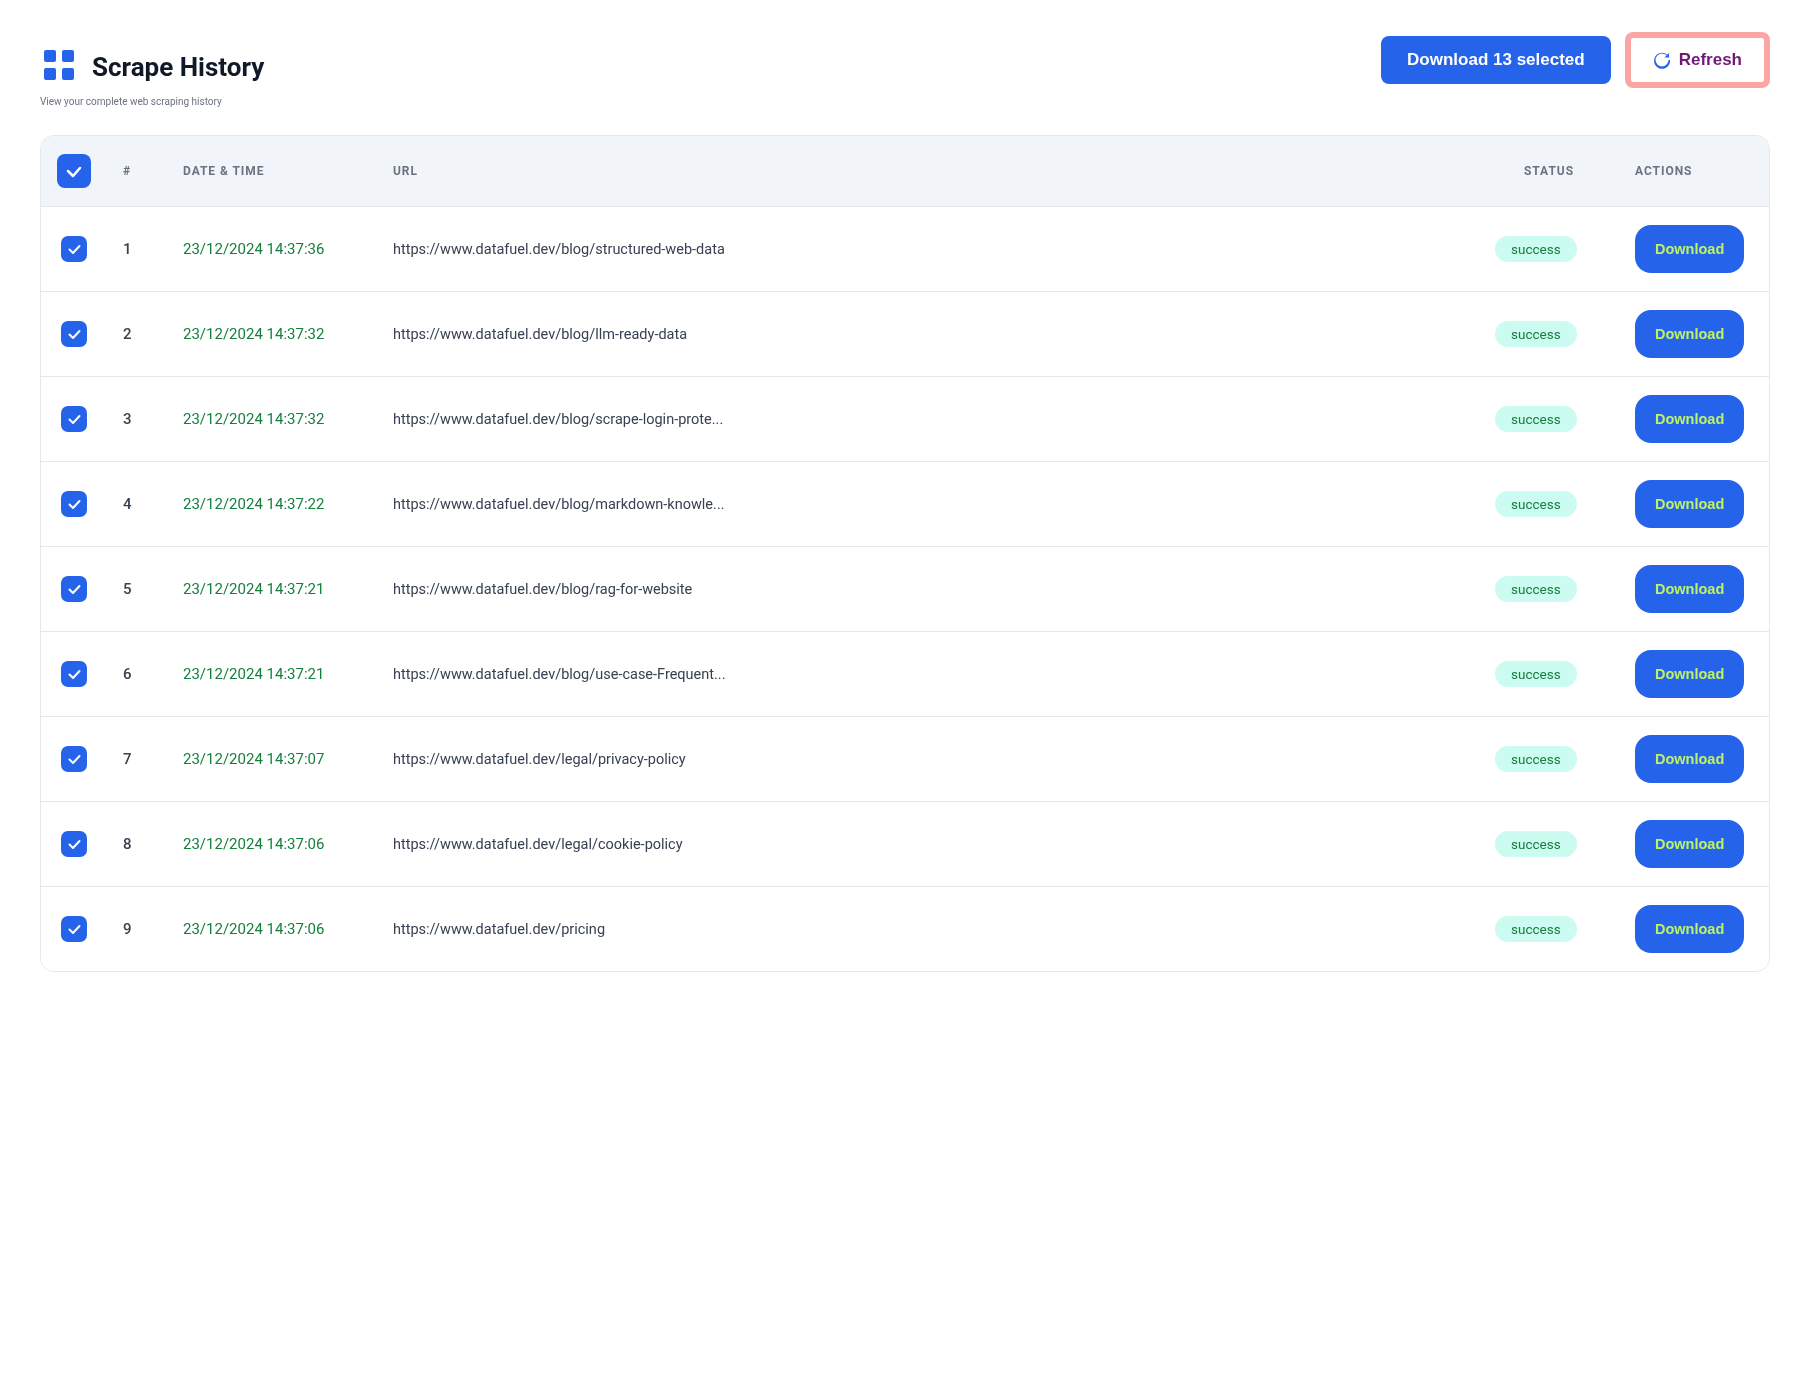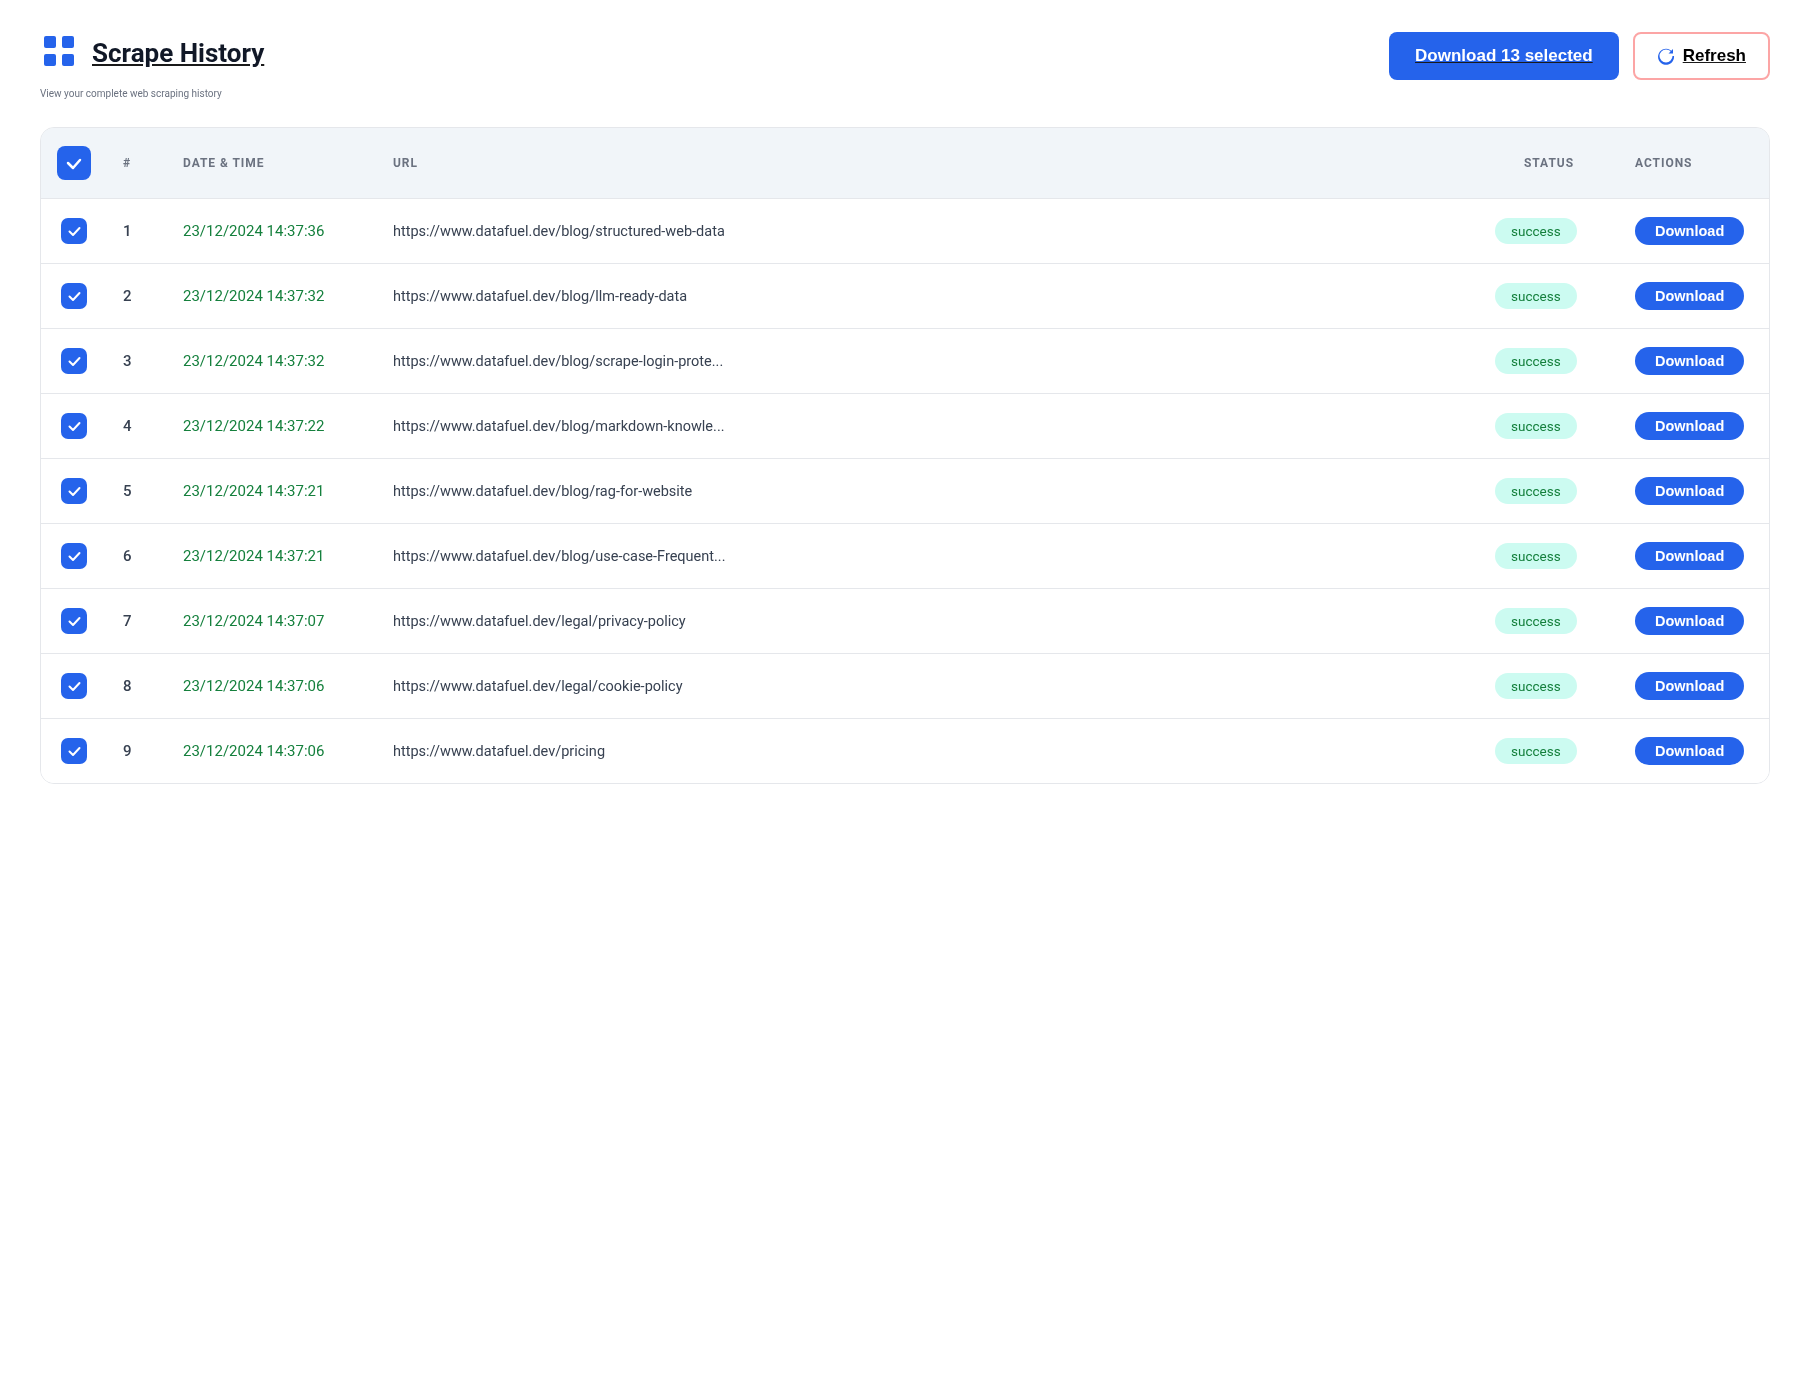--- a/index.html
+++ b/index.html
@@ -11,24 +11,23 @@
     body {
       font-family: -apple-system, BlinkMacSystemFont, 'Segoe UI', Roboto, sans-serif;
       background: #ffffff;
       color: #1a1a1a;
       padding: 32px 40px;
       min-height: 100vh;
     }
 
     .header {
       display: flex;
-      align-items: flex-start;
+      align-items: flex-end;
       justify-content: space-between;
       margin-bottom: 8px;
-      text-decoration: underline;
     }
 
     .header-left {
       display: flex;
       align-items: center;
       gap: 14px;
     }
 
     .grid-icon {
       width: 38px;
@@ -55,22 +54,22 @@
       border-radius: 8px;
       padding: 14px 26px;
       font-size: 17px;
       font-weight: 700;
       cursor: pointer;
       white-space: nowrap;
     }
 
     .btn-refresh {
       background: #ffffff;
-      color: #000000;
-      border: 2px solid #fca5a5;
+      color: #701a75;
+      border: 6px solid #fca5a5;
       border-radius: 8px;
       padding: 12px 22px;
       font-size: 17px;
       font-weight: 700;
       cursor: pointer;
       display: flex;
       align-items: center;
       gap: 8px;
       white-space: nowrap;
     }
@@ -197,24 +196,24 @@
       background: #ccfbf1;
       color: #15803d;
       border-radius: 20px;
       padding: 5px 16px;
       font-size: 13.5px;
       font-weight: 400;
     }
 
     .btn-download-row {
       background: #2563eb;
-      color: #ffffff;
+      color: #bef264;
       border: none;
       border-radius: 16px;
-      padding: 6px 20px;
+      padding: 16px 20px;
       font-size: 14.5px;
       font-weight: 700;
       cursor: pointer;
       white-space: nowrap;
     }
 
     .header-checkbox-blue {
       width: 34px;
       height: 34px;
       background: #2563eb;

